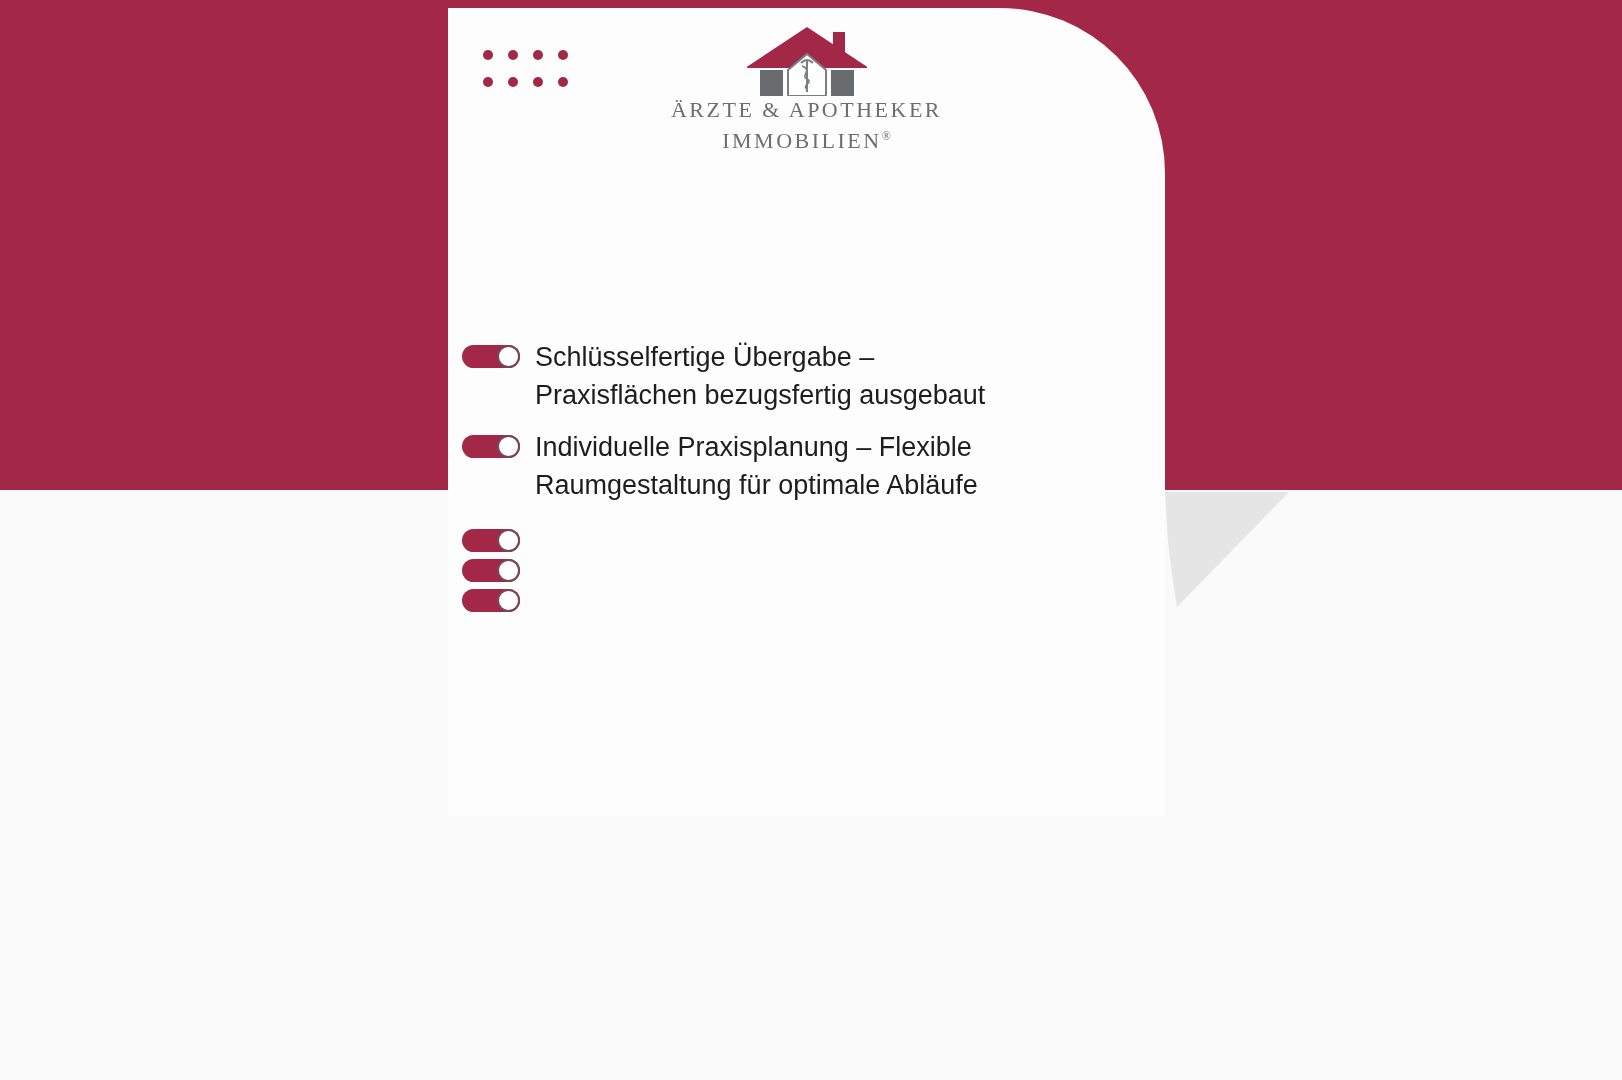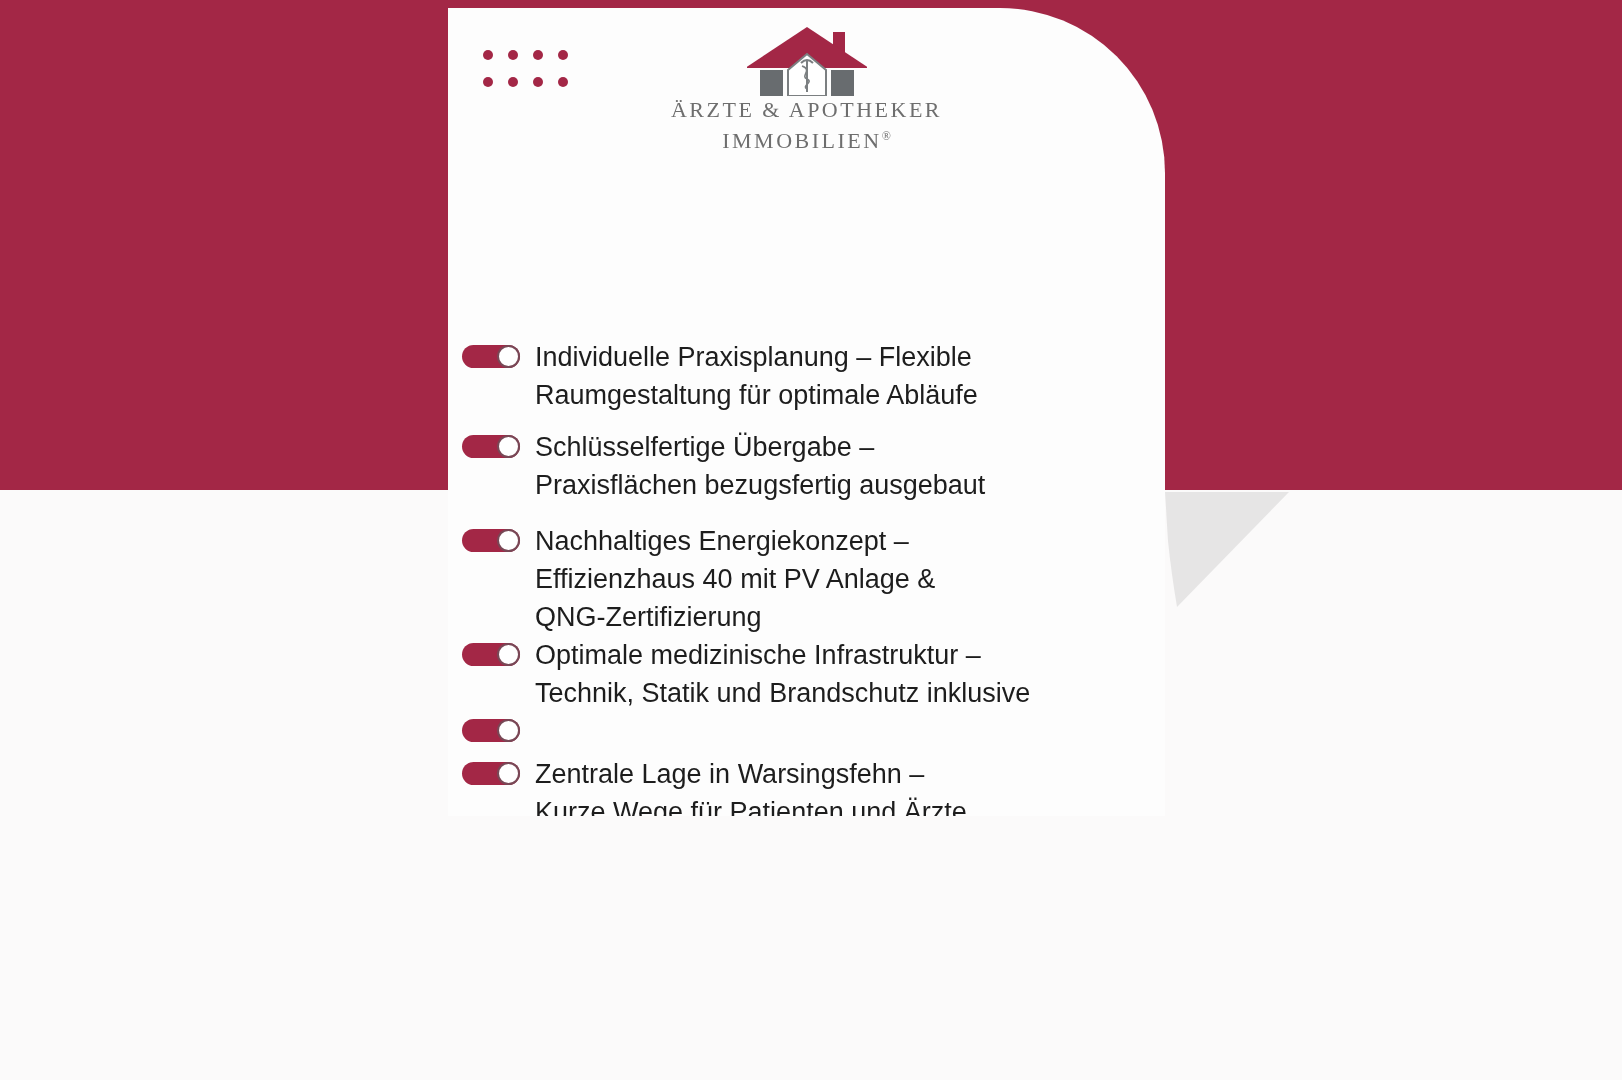--- a/index.html
+++ b/index.html
@@ -133,57 +133,45 @@
     <div class="brand-line">ÄRZTE &amp; APOTHEKER</div>
     <div class="brand-line"><span>IMMOBILIEN</span><span class="reg">®</span></div>
   </div>
 
 
   <div class="benefits">
     <div class="benefit">
       <div class="toggle">
         <div class="knob"></div>
       </div>
-      <div class="benefit-text">Individuelle Praxisplanung – Flexible
-Raumgestaltung für optimale Abläufe</div>
-    </div>
-
-    <div class="benefit">
-      <div class="toggle">
-        <div class="knob"></div>
-      </div>
       <div class="benefit-text">Schlüsselfertige Übergabe –
 Praxisflächen bezugsfertig ausgebaut</div>
     </div>
 
     <div class="benefit">
       <div class="toggle">
         <div class="knob"></div>
       </div>
-      <div class="benefit-text">Nachhaltiges Energiekonzept –
-Effizienzhaus 40 mit PV Anlage &amp;
-QNG-Zertifizierung</div>
-    </div>
-
-    <div class="benefit">
-      <div class="toggle">
-        <div class="knob"></div>
-      </div>
-      <div class="benefit-text">Optimale medizinische Infrastruktur –
-Technik, Statik und Brandschutz inklusive</div>
+      <div class="benefit-text">Individuelle Praxisplanung – Flexible
+Raumgestaltung für optimale Abläufe</div>
     </div>
 
     <div class="benefit">
       <div class="toggle">
         <div class="knob"></div>
       </div>
     </div>
 
     <div class="benefit">
       <div class="toggle">
         <div class="knob"></div>
       </div>
-      <div class="benefit-text">Zentrale Lage in Warsingsfehn –
-Kurze Wege für Patienten und Ärzte</div>
     </div>
+
+    <div class="benefit">
+      <div class="toggle">
+        <div class="knob"></div>
+      </div>
+    </div>
+
   </div>
 
 </div>
 
 </body></html>

